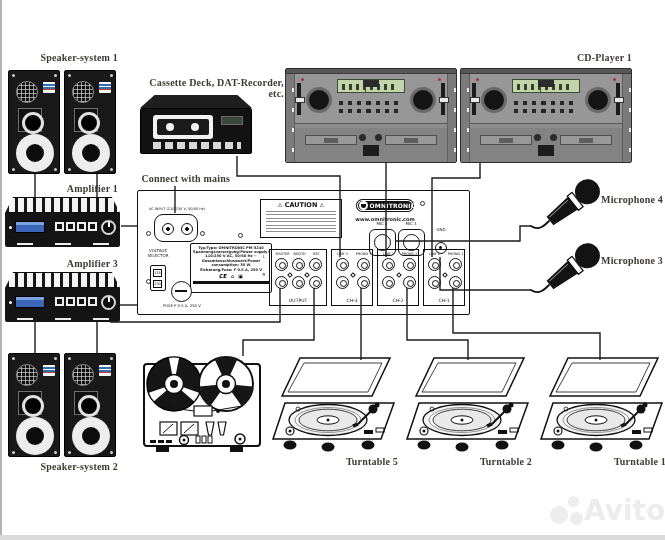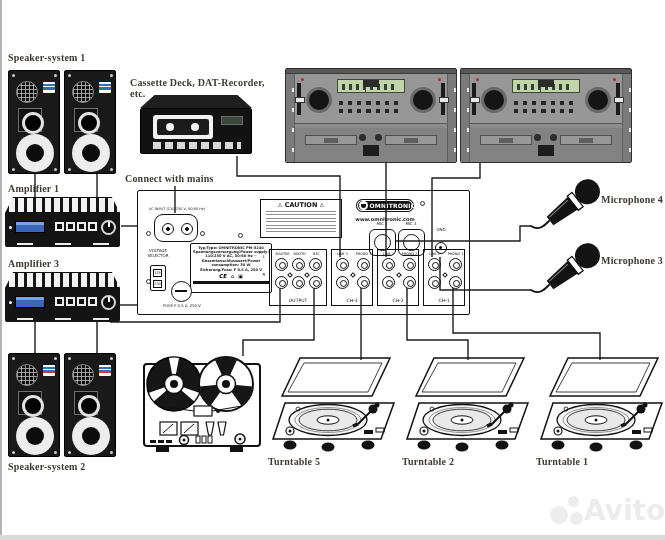--- a/index.html
+++ b/index.html
@@ -4,21 +4,21 @@
 <style>
   * { box-sizing: border-box; margin: 0; padding: 0; }
   html,body { background:#888; }
   #stage {
     position: relative; width: 665px; height: 540px; background: #ffffff;
     font-family: "Liberation Serif", serif; overflow: hidden; margin: 0 auto;
   }
   .edge-left { position:absolute; left:0; top:0; width:2px; height:540px; background:#b3b3b3; }
   .edge-bottom { position:absolute; left:0; top:535px; width:665px; height:5px; background:#dadada; }
 
-  .lbl { position:absolute; font-size:10px; font-weight:600; color:#3f3a33; text-align:left; letter-spacing:.2px; z-index:10; }
+  .lbl { position:absolute; font-size:10px; font-weight:600; color:#3f3a33; text-align:right; letter-spacing:.2px; z-index:10; }
   .lbl.left { text-align:left; }
 
   
   .spk { position:absolute; width:52px; height:104px; background:#191919; border:1px solid #000; border-radius:2px; }
   .spk i { position:absolute; display:block; }
   .scr { width:3px; height:3px; border-radius:50%; background:#cfcfcf; }
   .twt { left:7px; top:10px; width:22px; height:22px; border-radius:50%; border:1px solid #8a8a8a;
     background: repeating-linear-gradient(0deg, rgba(225,225,225,.65) 0 1px, transparent 1px 4px),
                 repeating-linear-gradient(90deg, rgba(225,225,225,.65) 0 1px, transparent 1px 4px), #101010; }
   .stk { left:34px; top:11px; width:12px; height:11px; border-radius:1px;
@@ -166,21 +166,22 @@
           <path d="M0,-5.5 L29,-8 L29,8 L0,5.5 Z" fill="#131313"></path>
           <path d="M2,-3.5 L27,-5.5" stroke="#888" stroke-width="1"></path>
           <rect x="29" y="-9" width="6" height="18" fill="#fff" stroke="#131313" stroke-width="1.3"></rect>
           <circle cx="47.5" cy="0" r="12.5" fill="#131313"></circle>
         </g>
       </symbol>
     </defs>
   </svg>
 
   <div class="lbl" style="left:8px;top:52px;width:110px">Speaker-system 1</div>
-  <div class="lbl" style="left:130px;top:77px;width:140px">Cassette Deck, DAT-Recorder, etc.</div>
+  <div class="lbl" style="left:144px;top:77px;width:140px">Cassette Deck, DAT-Recorder, etc.</div>
+  <div class="lbl" style="left:460px;top:52px;width:172px">CD-Player 1</div>
   <div class="lbl" style="left:8px;top:183px;width:110px">Amplifier 1</div>
   <div class="lbl" style="left:125px;top:173px;width:105px">Connect with mains</div>
   <div class="lbl" style="left:8px;top:258px;width:110px">Amplifier 3</div>
   <div class="lbl left" style="left:601px;top:194px;width:64px">Microphone 4</div>
   <div class="lbl left" style="left:601px;top:255px;width:64px">Microphone 3</div>
   <div class="lbl" style="left:8px;top:461px;width:110px">Speaker-system 2</div>
   <div class="lbl" style="left:268px;top:456px;width:130px">Turntable 5</div>
   <div class="lbl" style="left:402px;top:456px;width:130px">Turntable 2</div>
   <div class="lbl" style="left:536px;top:456px;width:130px">Turntable 1</div>
 

